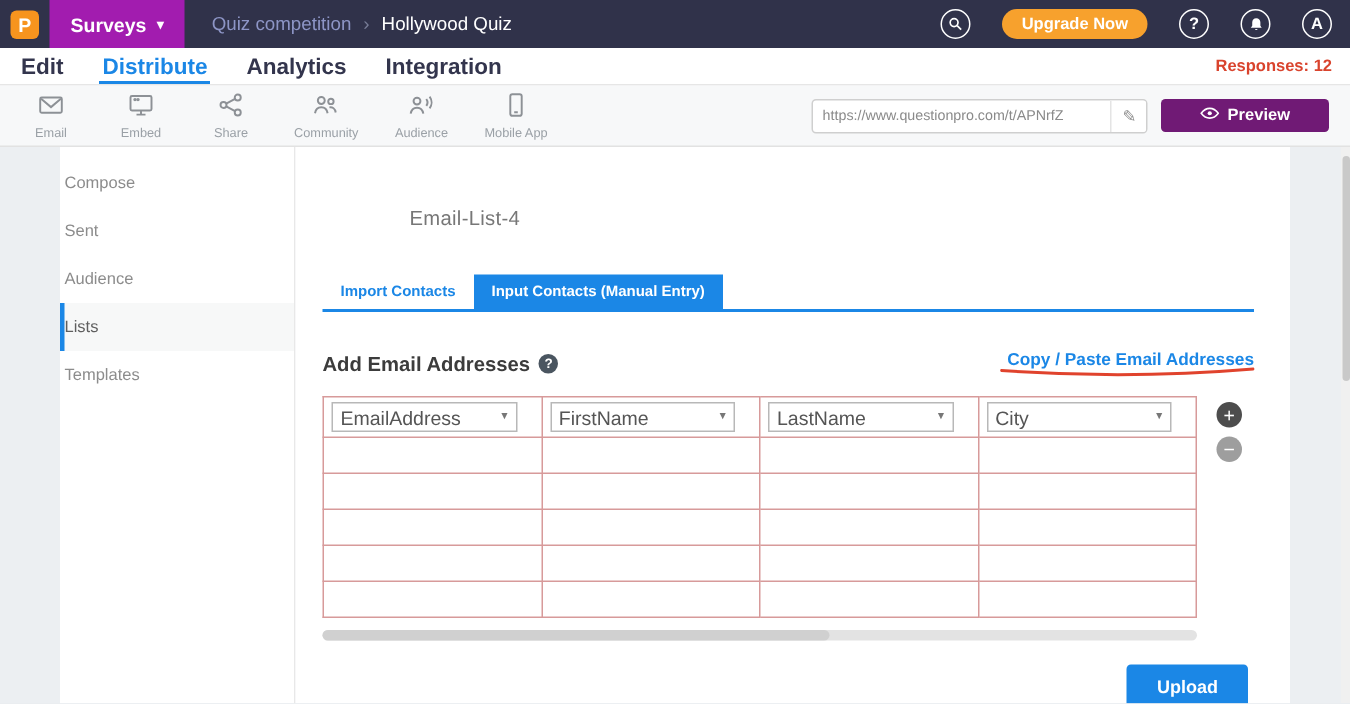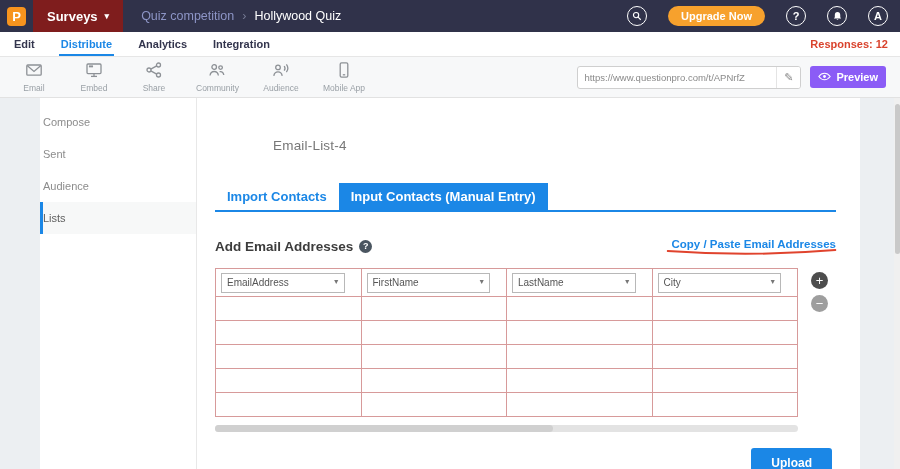--- a/index.html
+++ b/index.html
@@ -3,73 +3,73 @@
 <meta charset="utf-8">
 <style>
   * { box-sizing: border-box; margin: 0; padding: 0; }
   html, body { margin: 0; background: #e4e6e9; }
   body { font-family: "Liberation Sans", sans-serif; }
   .screen { position: relative; width: 900px; height: 469px; overflow: hidden; background: #eceff2; }
 
   
   .topbar { display: flex; align-items: center; height: 32px; background: #30324a; padding-left: 7px; }
   .logo { width: 19px; height: 19px; background: #f7941e; border-radius: 4px; color: #fff; font-size: 13px; font-weight: bold; display: flex; align-items: center; justify-content: center; margin-right: 7px; cursor: pointer; }
-  .product-switch { height: 32px; background: #7f1d1d; border: none; color: #fff; font-family: inherit; font-size: 13px; font-weight: 600; padding: 0 14px; display: flex; align-items: center; gap: 7px; cursor: pointer; }
+  .product-switch { height: 32px; background: #a21caf; border: none; color: #fff; font-family: inherit; font-size: 13px; font-weight: 600; padding: 0 14px; display: flex; align-items: center; gap: 7px; cursor: pointer; }
   .product-switch .caret { font-size: 9px; }
   .breadcrumb { margin-left: 18px; font-size: 12.5px; display: flex; align-items: center; }
   .bc-parent { color: #8d95c6; cursor: pointer; text-decoration: none; }
   .bc-sep { color: #777c96; margin: 0 8px; }
   .bc-current { color: #ffffff; }
   .topbar-right { margin-left: auto; display: flex; align-items: center; gap: 21px; padding-right: 12px; }
   .circle-icon { width: 20px; height: 20px; border: 1.5px solid #ffffff; border-radius: 50%; color: #fff; display: flex; align-items: center; justify-content: center; font-size: 11px; font-weight: bold; cursor: pointer; }
   .upgrade-btn { background: #f7a12d; border: none; border-radius: 12px; color: #fff; font-family: inherit; font-size: 11px; font-weight: 600; padding: 4px 13px; cursor: pointer; }
 
   
   .mainnav { display: flex; align-items: stretch; height: 25px; background: #fff; border-bottom: 1px solid #e6e6e6; padding: 0 12px; }
-  .nav-item { display: flex; align-items: center; padding: 0 2px; margin-right: 22px; font-size: 11px; font-weight: 600; color: #33354d; cursor: pointer; }
+  .nav-item { display: flex; align-items: center; padding: 0 2px; margin-right: 22px; font-size: 15px; font-weight: 600; color: #33354d; cursor: pointer; }
   .nav-item.active { color: #1b87e6; box-shadow: inset 0 -2px 0 #1b87e6; }
   .responses { margin-left: auto; display: flex; align-items: center; font-size: 11px; font-weight: 600; color: #d9432d; }
 
   
   .toolbar { display: flex; align-items: center; height: 41px; background: #f7f8f9; border-bottom: 1px solid #e2e2e2; padding: 0 14px 0 16px; }
   .tool { display: flex; flex-direction: column; align-items: center; gap: 4px; margin-right: 24px; color: #8d9196; cursor: pointer; min-width: 36px; }
   .tool svg { display: block; }
   .tool-label { font-size: 8.5px; color: #9aa0a6; white-space: nowrap; }
   .toolbar-right { margin-left: auto; display: flex; align-items: center; gap: 9px; }
   .url-box { display: flex; align-items: center; width: 224px; height: 23px; background: #fff; border: 1px solid #cfcfcf; border-radius: 3px; overflow: hidden; }
   .url-box input { flex: 1; border: none; outline: none; font-family: inherit; font-size: 9.5px; color: #8a8a8a; padding: 0 6px; min-width: 0; background: transparent; }
   .pencil-btn { width: 24px; height: 100%; border-left: 1px solid #e4e4e4; display: flex; align-items: center; justify-content: center; color: #8a8a8a; font-size: 11px; cursor: pointer; background: #fff; }
-  .preview-btn { display: flex; align-items: center; gap: 5px; background: #8b5cf6; border: none; border-radius: 3px; color: #fff; font-family: inherit; font-size: 11px; font-weight: 600; padding: 5px 8px; cursor: pointer; }
+  .preview-btn { display: flex; align-items: center; gap: 5px; background: #701a75; border: none; border-radius: 3px; color: #fff; font-family: inherit; font-size: 11px; font-weight: 600; padding: 5px 26px; cursor: pointer; }
 
   
   .main { display: flex; height: 371px; padding: 0 40px; }
   .sidebar { width: 157px; background: #fff; border-right: 1px solid #e8e8e8; padding-top: 8px; flex-shrink: 0; }
   .side-item { padding: 10px 0; font-size: 11px; color: #8c8c8c; cursor: pointer; border-left: 3px solid transparent; }
   .side-item.active { border-left-color: #1b87e6; background: #f7f8f8; color: #5f5f5f; }
 
   .panel { flex: 1; background: #fff; position: relative; padding: 0 24px 0 18px; overflow: hidden; }
   .list-title { margin: 40px 0 0 58px; font-size: 13.5px; color: #777; letter-spacing: .2px; }
   .tabs { display: flex; align-items: flex-end; margin-top: 30px; border-bottom: 2px solid #1b87e6; }
-  .tab { font-size: 13px; font-weight: 600; padding: 6px 12px; cursor: pointer; color: #1b87e6; background: #fff; }
+  .tab { font-size: 10px; font-weight: 600; padding: 6px 12px; cursor: pointer; color: #1b87e6; background: #fff; }
   .tab.active { background: #1b87e6; color: #fff; }
 
   .section-row { display: flex; align-items: center; margin-top: 22px; }
   .section-title { font-size: 13.5px; font-weight: 600; color: #3c3c3c; }
   .help-badge { width: 13px; height: 13px; background: #4a5560; border-radius: 50%; color: #fff; font-size: 9px; font-weight: bold; display: flex; align-items: center; justify-content: center; margin-left: 6px; cursor: pointer; }
   .copy-link-wrap { margin-left: auto; position: relative; padding-bottom: 6px; }
   .copy-link { color: #1b87e6; font-size: 11.5px; font-weight: 600; text-decoration: none; cursor: pointer; }
   .squiggle { position: absolute; left: -6px; right: -2px; top: 14px; height: 8px; width: 104%; }
 
   .table-wrap { margin-top: 10px; position: relative; padding-right: 38px; }
   table.contacts { width: 100%; border-collapse: collapse; table-layout: fixed; }
   table.contacts th, table.contacts td { border: 1px solid #d79a9a; background: #fff; }
   table.contacts th { height: 27px; padding: 3px 5px; }
   table.contacts td { height: 24px; }
   .select-wrap { position: relative; width: 92%; }
-  .select-wrap select { appearance: none; -webkit-appearance: none; -moz-appearance: none; width: 100%; height: 20px; border: 1px solid #b8b8b8; border-radius: 0; background: #fff; font-family: inherit; font-size: 10px; color: #555; padding: 0 16px 0 5px; }
+  .select-wrap select { appearance: none; -webkit-appearance: none; -moz-appearance: none; width: 100%; height: 20px; border: 1px solid #b8b8b8; border-radius: 0; background: #fff; font-family: inherit; font-size: 13px; color: #555; padding: 0 16px 0 5px; }
   .select-wrap::after { content: "▼"; position: absolute; right: 5px; top: 6px; font-size: 7px; color: #777; pointer-events: none; }
   .row-btns { position: absolute; right: 8px; top: 4px; display: flex; flex-direction: column; gap: 6px; }
   .round-btn { width: 17px; height: 17px; border-radius: 50%; border: none; color: #fff; font-size: 13px; line-height: 1; display: flex; align-items: center; justify-content: center; cursor: pointer; font-family: inherit; padding: 0; }
   .round-btn.add { background: #4d4d4d; }
   .round-btn.remove { background: #9e9e9e; }
   .h-scrollbar { margin-top: 8px; height: 7px; background: #e3e3e3; border-radius: 4px; position: relative; }
   .h-thumb { position: absolute; left: 0; top: 0; height: 7px; width: 58%; background: #d0d0d0; border-radius: 4px; }
 
   .upload-row { display: flex; justify-content: flex-end; margin-top: 16px; padding-right: 4px; }
   .upload-btn { background: #1b87e6; border: none; border-radius: 3px; color: #fff; font-family: inherit; font-size: 12px; font-weight: 600; padding: 8px 20px; cursor: pointer; }
@@ -202,20 +202,21 @@
     </div>
   </div>
 
   <div class="main">
 
     <aside class="sidebar">
       <div class="side-item">Compose</div>
       <div class="side-item">Sent</div>
       <div class="side-item">Audience</div>
       <div class="side-item active">Lists</div>
+      <div class="side-item">Templates</div>
     </aside>
 
     <section class="panel">
       <div class="list-title">Email-List-4</div>
 
       <div class="tabs">
         <div class="tab">Import Contacts</div>
         <div class="tab active">Input Contacts (Manual Entry)</div>
       </div>
 

